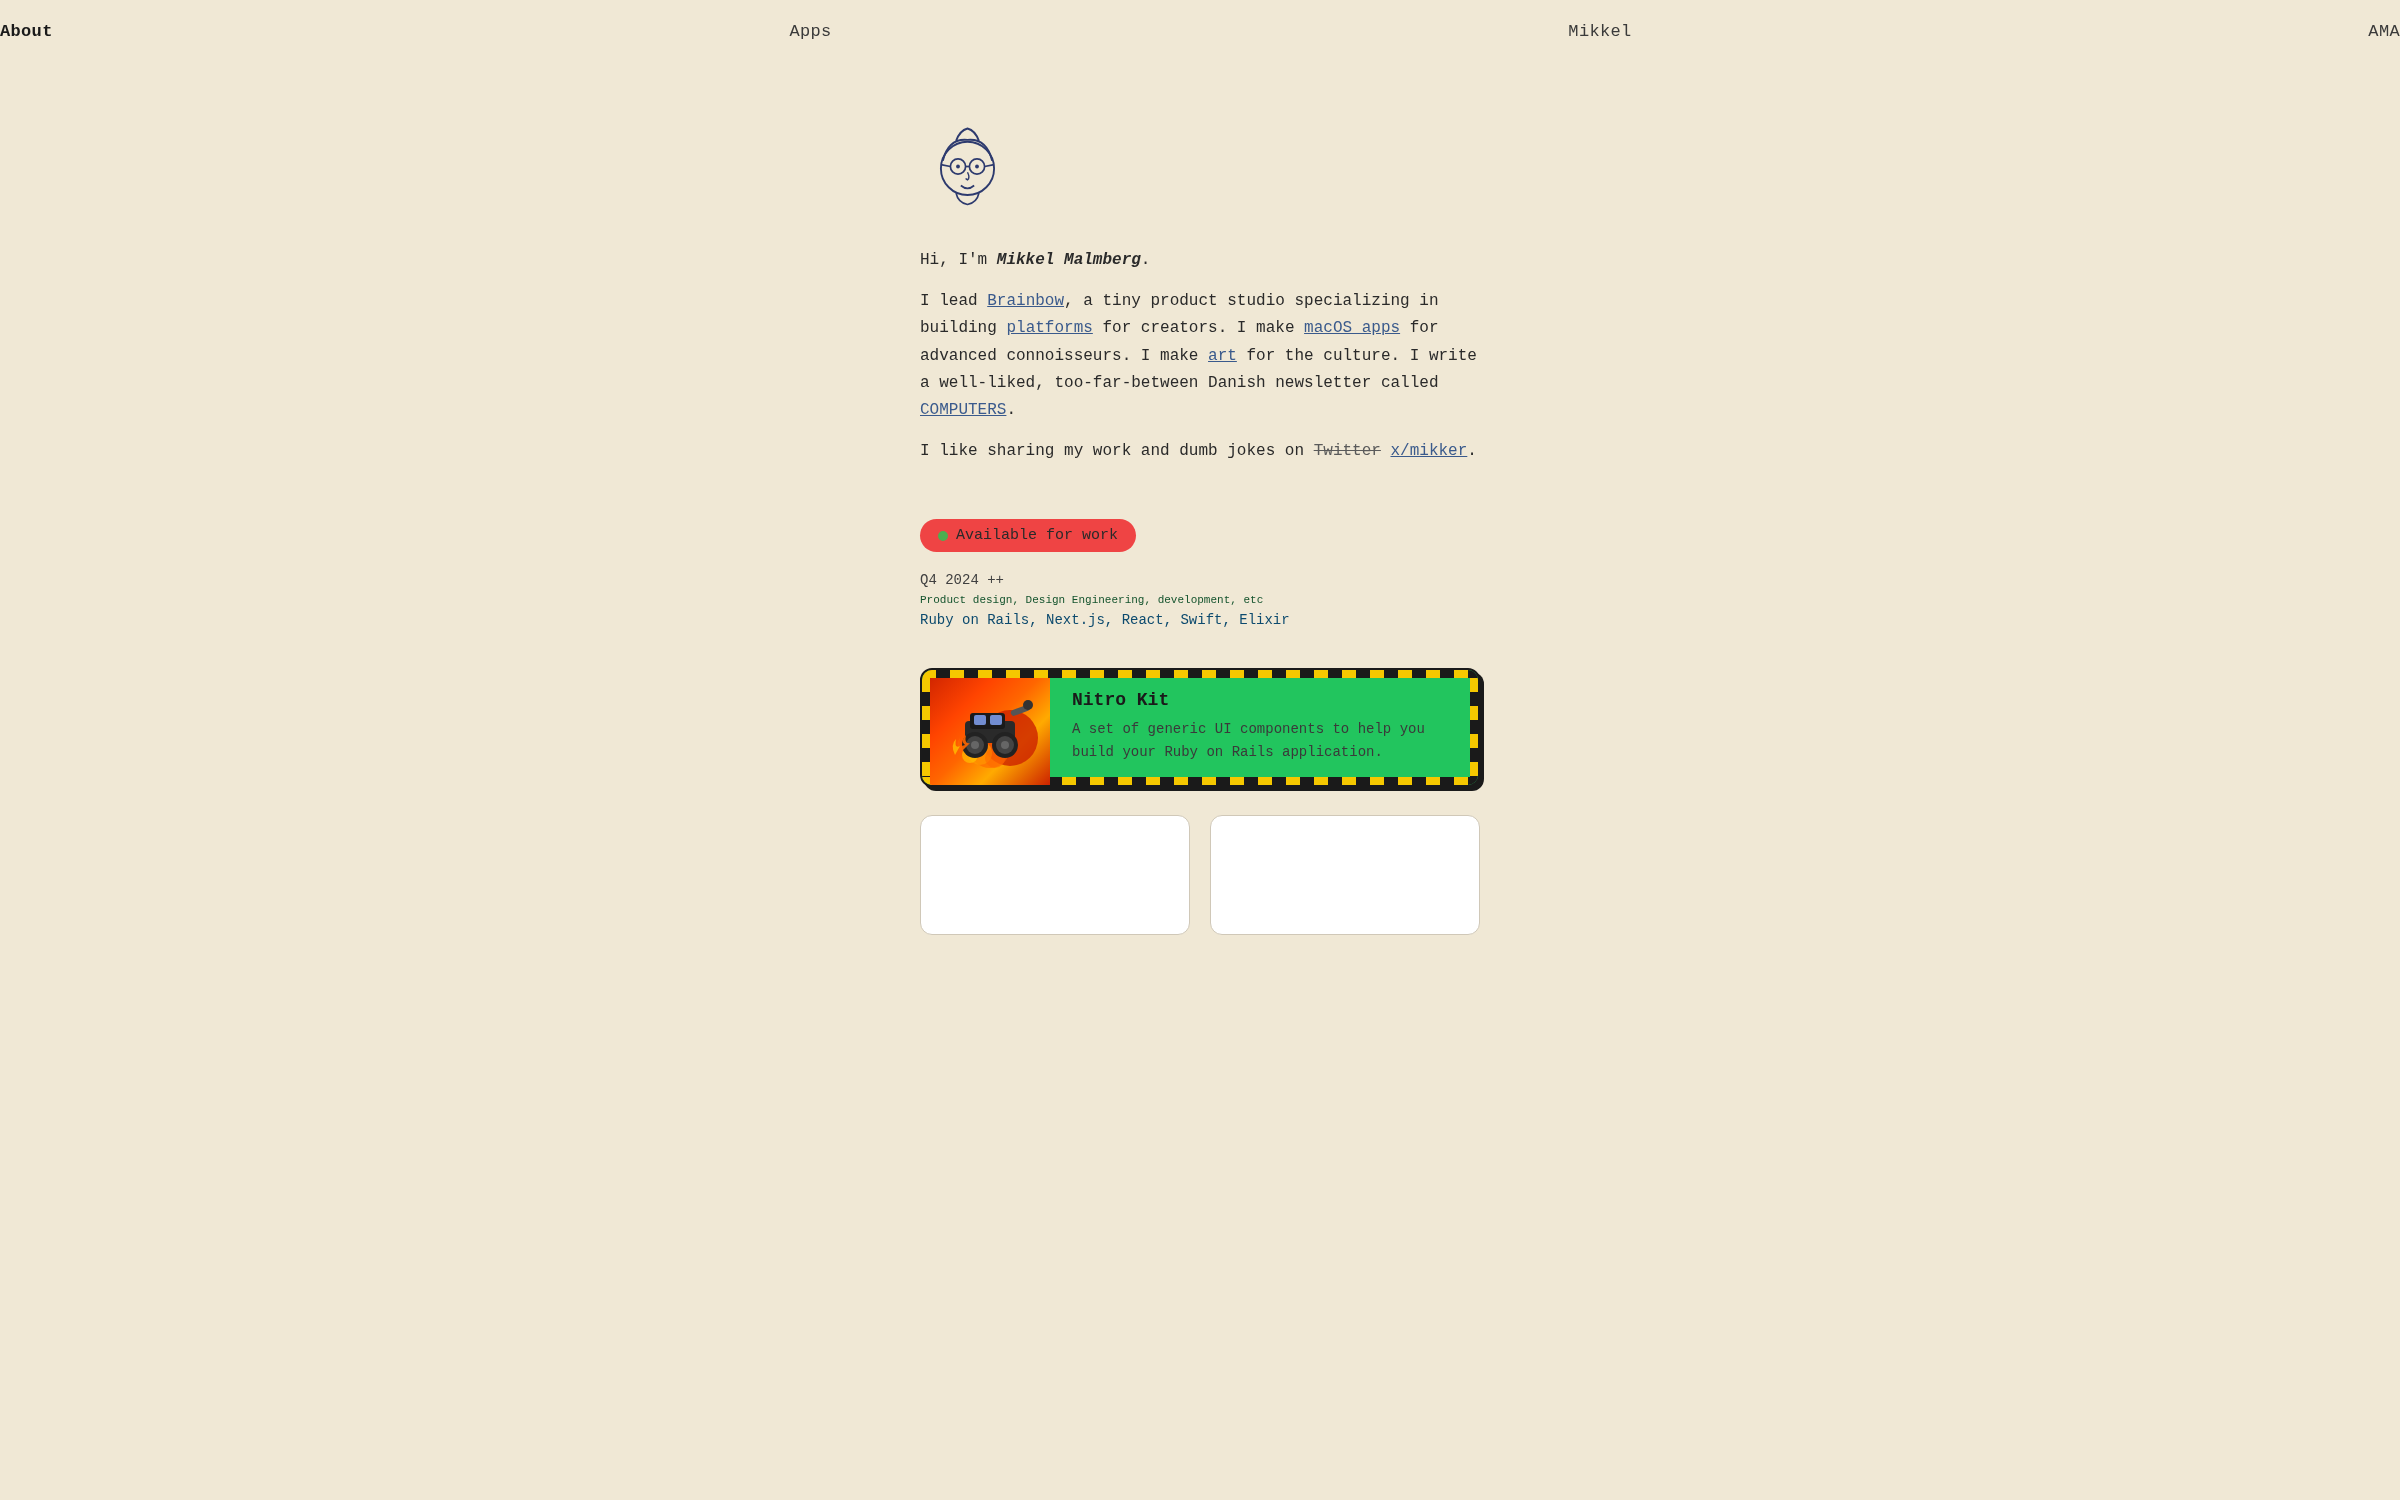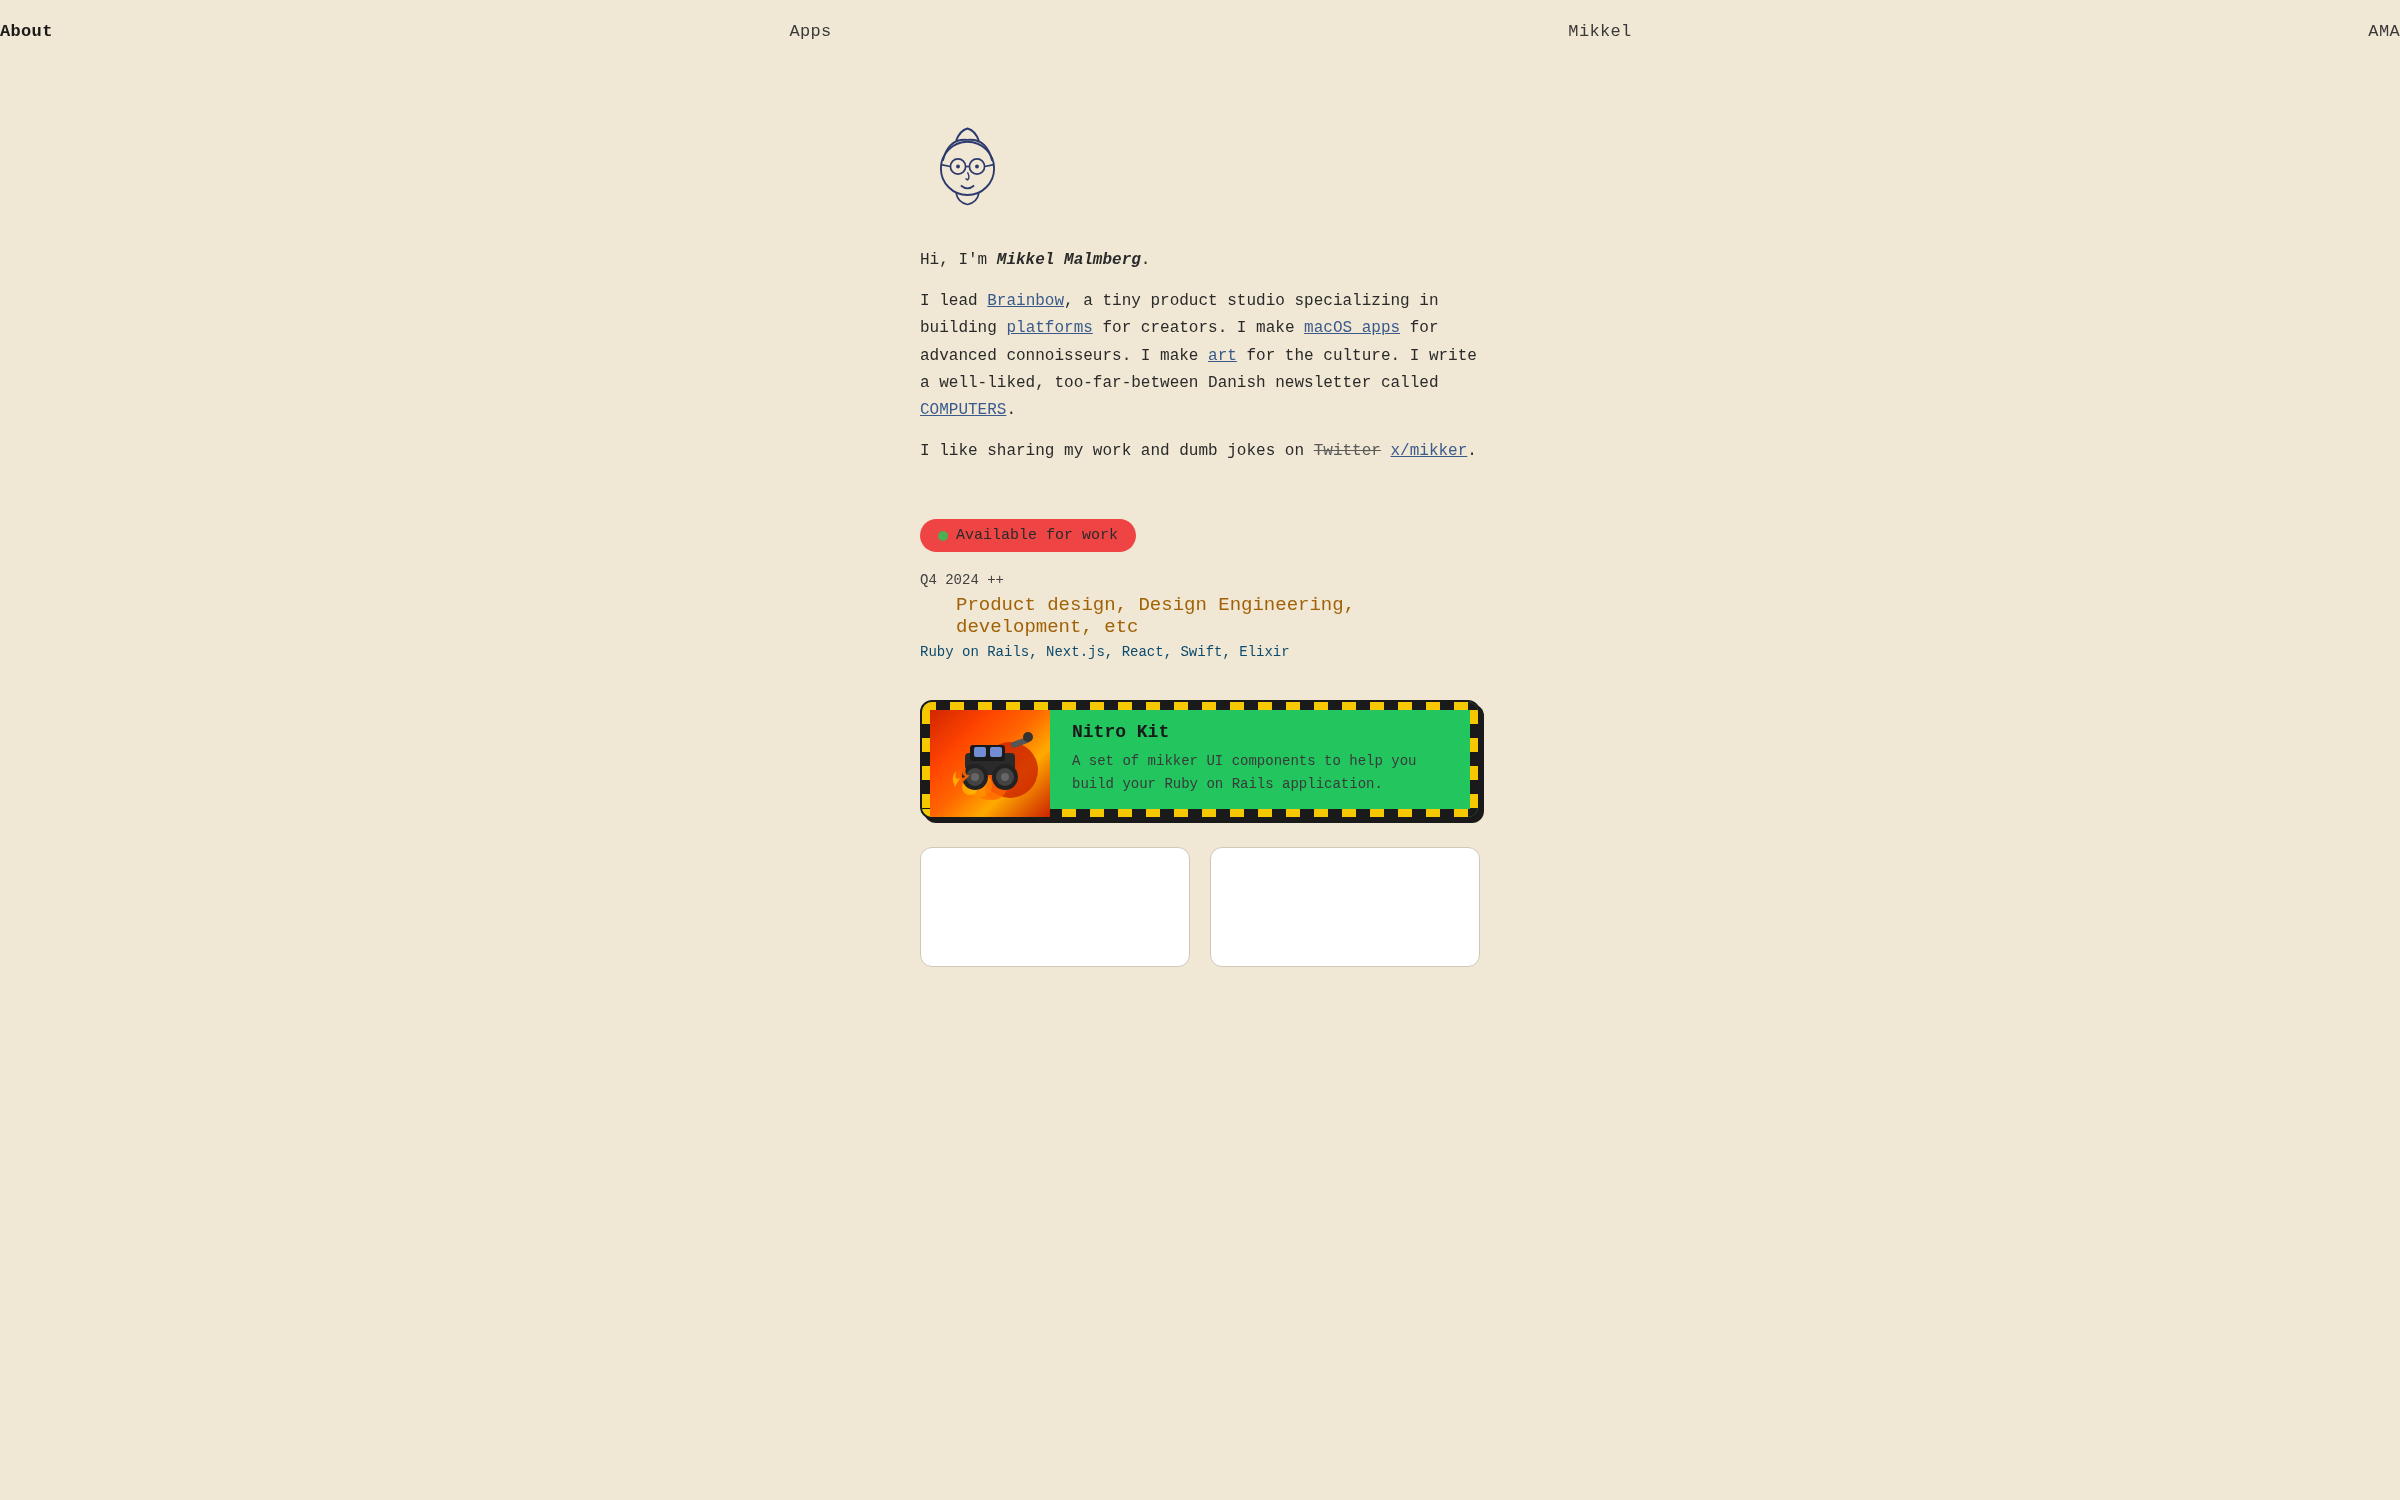--- a/index.html
+++ b/index.html
@@ -102,25 +102,24 @@
     }
 
     .work-date {
       color: #404040;
       font-size: 14px;
       font-family: 'Courier New', Courier, monospace;
       margin-bottom: 6px;
     }
 
     .work-desc {
-      font-size: 19px;
-      font-family: 'Courier New', Courier, monospace;
-      color: #a16207;
+      font-size: 11px;
+      font-family: 'Courier New', Courier, monospace;
+      color: #14532d;
       margin-bottom: 6px;
-      margin-left: 36px;
     }
 
     .work-tech {
       font-size: 14px;
       font-family: 'Courier New', Courier, monospace;
       color: #0c4a6e;
     }
 
     
     .nitro-card {
@@ -343,21 +342,21 @@
         <circle cx="65" cy="62" r="9" fill="#444"></circle>
         <circle cx="65" cy="62" r="4" fill="#666"></circle>
 
         <path d="M20 70 Q15 60 20 55 Q18 65 25 62 Q20 58 26 52 Q24 62 30 60" fill="#ff6600" opacity="0.9"></path>
         <path d="M15 72 Q10 62 16 56 Q14 66 20 63" fill="#ffcc00" opacity="0.7"></path>
       </svg>
     </div>
 
     <div class="nitro-text-content">
       <div class="nitro-title">Nitro Kit</div>
-      <div class="nitro-desc">A set of mikker UI components to help you build your Ruby on Rails application.</div>
+      <div class="nitro-desc">A set of generic UI components to help you build your Ruby on Rails application.</div>
     </div>
 
     <div class="nitro-card-right-stripe"></div>
   </div>
 
   
   <div class="bottom-cards">
     <div class="bottom-card"></div>
     <div class="bottom-card"></div>
   </div>

